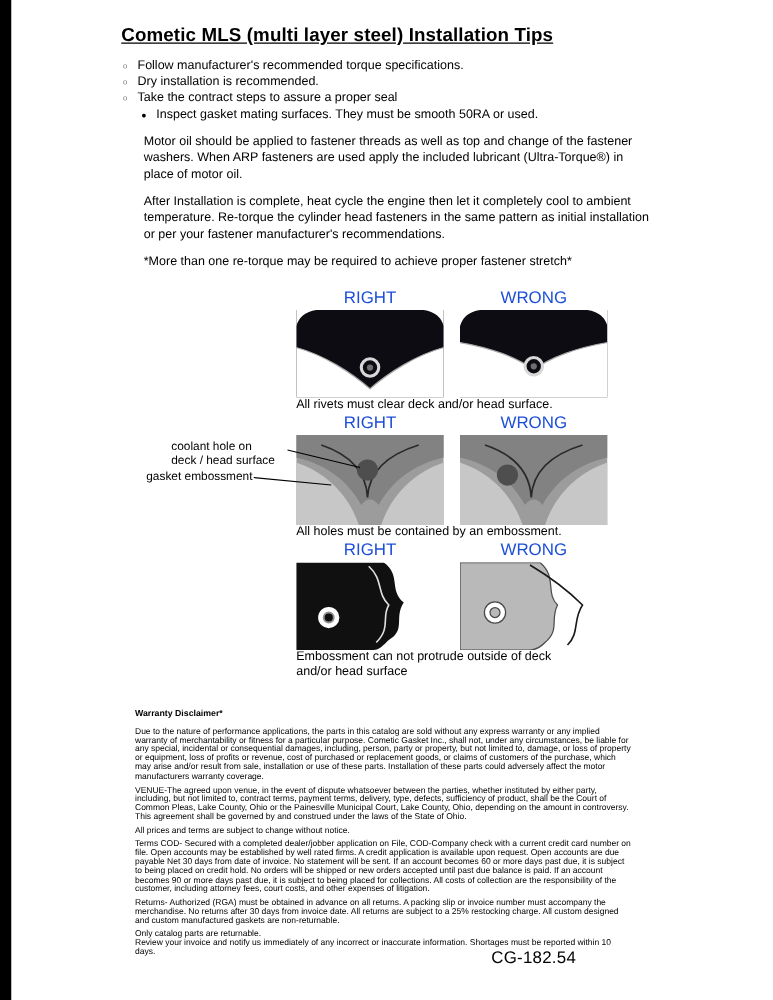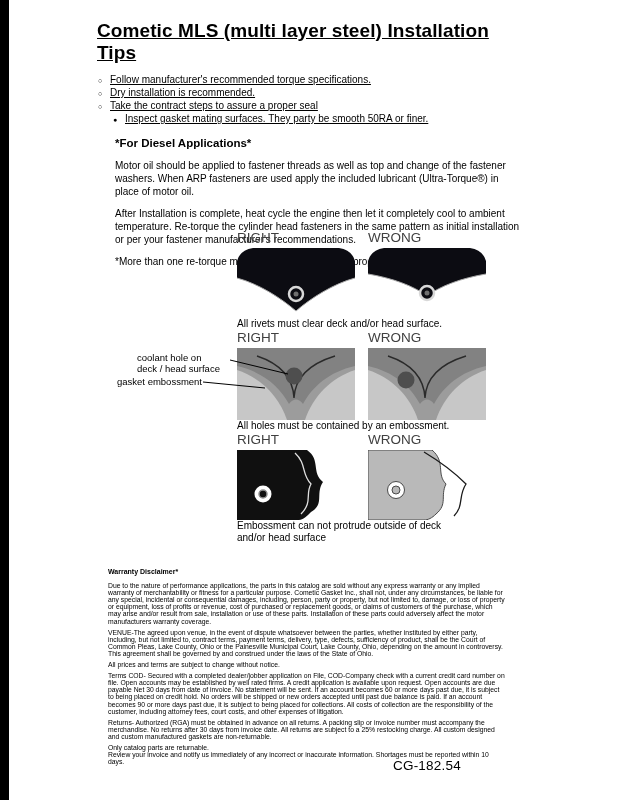--- a/index.html
+++ b/index.html
@@ -6,42 +6,42 @@
   html,body { background:#e8e8e8; }
   body { font-family:"Liberation Sans", sans-serif; color:#000; }
   .page {
     position:relative; width:618px; height:800px; background:#ffffff;
     overflow:hidden; margin:0 auto;
   }
   .leftbar { position:absolute; left:0; top:0; width:9px; height:800px; background:#000; }
 
   .content { position:absolute; left:97px; top:20px; width:432px; }
   .title {
-    font-size:19px; font-weight:bold; text-decoration:underline;
+    font-size:15px; font-weight:bold; text-decoration:underline;
     margin-bottom:9px; letter-spacing:.1px;
   }
   .tips { list-style:none; font-size:10px; line-height:13px; }
-  .tips li { position:relative; padding-left:13px;text-decoration:underline; }
+  .tips li { position:relative; padding-left:13px; }
   .tips li.main::before { content:"○"; position:absolute; left:1px; top:1px; font-size:7px; }
   .tips li.sub { margin-left:15px; }
   .tips li.sub::before { content:"●"; position:absolute; left:1px; top:1px; font-size:7px; }
 
   .diesel { margin-left:18px; width:405px; font-size:10px; line-height:13px; }
   .diesel h2 { font-size:11.5px; font-weight:bold; margin-top:12px; }
   .diesel p { margin-top:9px; }
   .diesel .note { margin-top:9px; }
 
   .figblock { position:absolute; }
   #figblock1 { left:237px; top:230px; }
   #figblock2 { left:97px;  top:330px; width:432px; }
   #figblock3 { left:237px; top:432px; }
   .figgrid { display:flex; gap:13px; }
   #figblock2 .figgrid, #figblock2 .figcaption { margin-left:140px; }
   .figcol { width:118px; }
-  .figlabel { font-size:13.5px; line-height:16px; color:#404040; }
+  .figlabel { text-align:center; font-size:13.5px; line-height:16px; color:#1d4ed8; }
   .panel { display:block; width:118px; margin-top:2px; }
   .figcaption { font-size:10px; margin-top:0; white-space:pre-line; line-height:12px; }
 
   .callout { position:absolute; font-size:9.5px; line-height:11px; white-space:pre-line; }
   #callout-hole { left:40px; top:22px; }
   #callout-emb  { left:20px; top:46px; }
   .leaders { position:absolute; left:0; top:0; pointer-events:none; }
 
   .warranty { position:absolute; left:108px; top:568px; width:398px; font-size:6.8px; line-height:7.1px; }
   .warranty h3 { font-size:7px; font-weight:bold; margin-bottom:7px; }
@@ -55,25 +55,24 @@
 <div class="page">
   <div class="leftbar"></div>
 
   <div class="content">
     <h1 class="title">Cometic MLS (multi layer steel) Installation Tips</h1>
 
     <ul class="tips">
       <li class="main">Follow manufacturer's recommended torque specifications.</li>
       <li class="main">Dry installation is recommended.</li>
       <li class="main">Take the contract steps to assure a proper seal</li>
-      <li class="sub">Inspect gasket mating surfaces.  They party be smooth 50RA or finer.</li>
+      <li class="sub">Inspect gasket mating surfaces.  They must be smooth 50RA or used.</li>
     </ul>
 
     <div class="diesel">
-      <h2>*For Diesel Applications*</h2>
       <p>Motor oil should be applied to fastener threads as well as top and change of the fastener washers. When ARP fasteners are used apply the included lubricant (Ultra-Torque®) in place of motor oil.</p>
       <p>After Installation is complete, heat cycle the engine then let it completely cool to ambient temperature. Re-torque the cylinder head fasteners in the same pattern as initial installation or per your fastener manufacturer's recommendations.</p>
       <p class="note">*More than one re-torque may be required to achieve proper fastener stretch*</p>
     </div>
   </div>
 
   <div class="figblock" id="figblock1">
     <div class="figgrid">
       <div class="figcol">
         <div class="figlabel">RIGHT</div>

